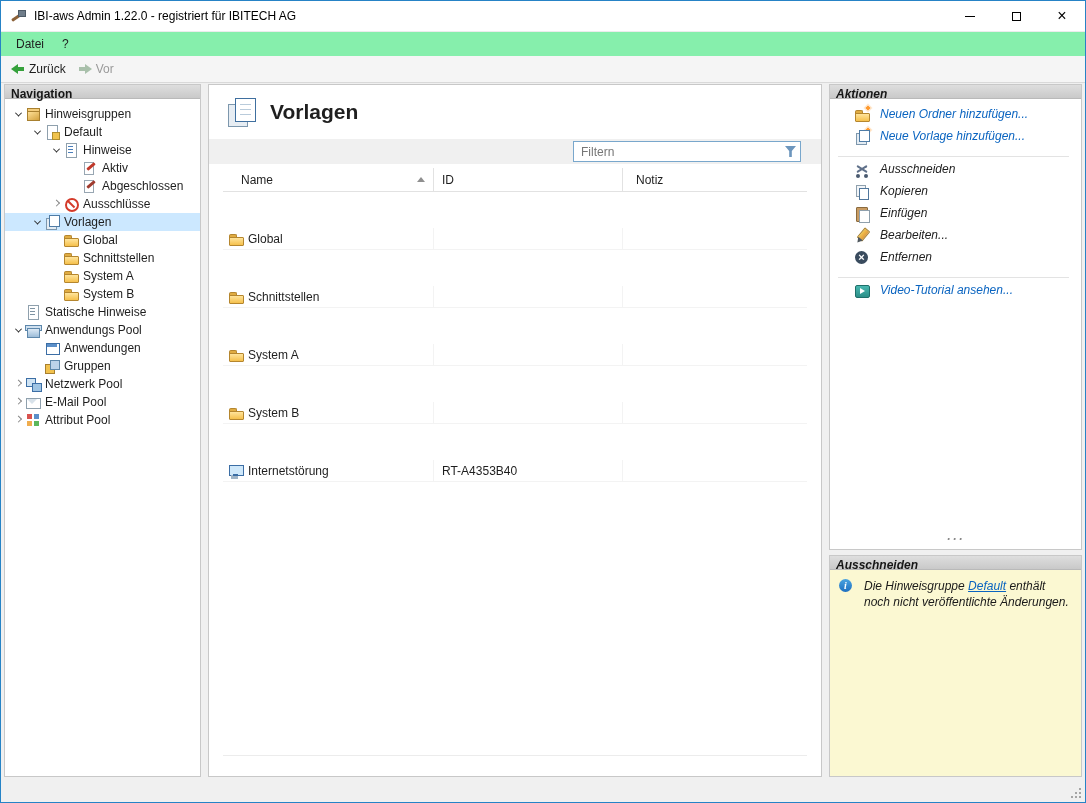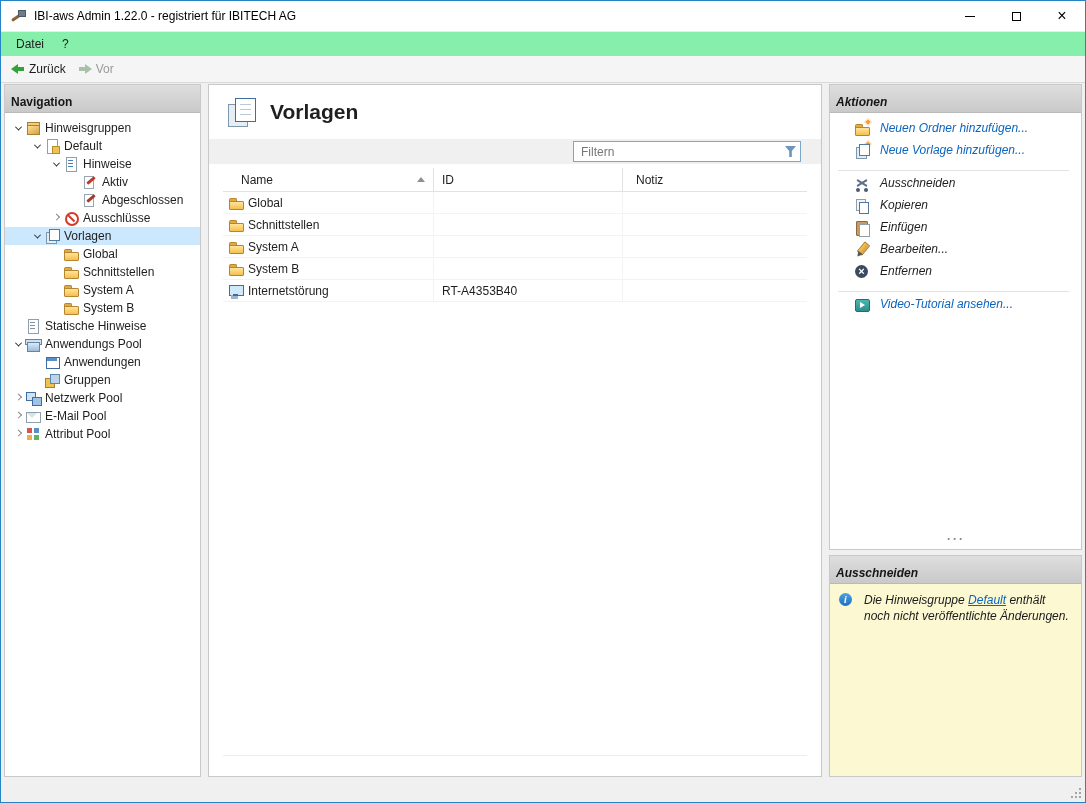--- a/index.html
+++ b/index.html
@@ -30,21 +30,21 @@
   .arr { width:16px; height:14px; position:relative; margin-right:3px; flex:none; }
   .arr-back::before { content:""; position:absolute; left:1px; top:2px; border-top:5px solid transparent; border-bottom:5px solid transparent; border-right:7px solid #35a13b; }
   .arr-back::after { content:""; position:absolute; left:8px; top:5px; width:6px; height:4px; background:#35a13b; }
   .arr-fwd::before { content:""; position:absolute; right:1px; top:2px; border-top:5px solid transparent; border-bottom:5px solid transparent; border-left:7px solid #a9c0ab; }
   .arr-fwd::after { content:""; position:absolute; right:8px; top:5px; width:6px; height:4px; background:#a9c0ab; }
   .tbtn.disabled .tlabel { color:#9a9a9a; }
 
   
   .workspace { flex:1; min-height:0; display:flex; gap:7px; padding:1px 3px 4px 3px; background:#f0f0f0; }
   .panel { background:#fff; border:1px solid #c8c8c8; display:flex; flex-direction:column; min-height:0; }
-  .panel-header { height:28px; flex:none; background:linear-gradient(#dedede,#c9c9c9); border-bottom:1px solid #b9b9b9; font-weight:bold; font-size:12px; line-height:19px; padding:8px 6px; color:#161616; }
+  .panel-header { height:14px; flex:none; background:linear-gradient(#dedede,#c9c9c9); border-bottom:1px solid #b9b9b9; font-weight:bold; font-size:12px; line-height:19px; padding:0 6px; color:#161616; }
 
   
   .nav-panel { width:197px; flex:none; }
   .tree { padding-top:6px; overflow:hidden; }
   .ti { display:flex; align-items:center; height:18px; white-space:nowrap; }
   .ti.sel { background:#cce8ff; }
   .d0 { padding-left:6px; } .d1 { padding-left:25px; } .d2 { padding-left:44px; } .d3 { padding-left:63px; }
   .cv { width:14px; height:14px; flex:none; display:flex; align-items:center; justify-content:center; }
   .cv i { display:block; width:5px; height:5px; border-right:1.4px solid #848484; border-bottom:1.4px solid #848484; transform:rotate(-45deg) translate(1px,-1px); }
   .cv.exp i { border-color:#262626; transform:rotate(45deg) translate(-1px,-1px); }
@@ -91,21 +91,21 @@
   .ico-lg::after { content:""; position:absolute; left:8px; top:1px; width:19px; height:22px; background:#fff; border:1px solid #3f6f9f;
     background-image:repeating-linear-gradient(#b9cbdb 0 1px, transparent 1px 5px); background-size:11px 13px; background-position:4px 5px; background-repeat:no-repeat; }
   .page-title { font-size:21px; font-weight:600; color:#1f1f1f; }
   .filter-bar { height:25px; flex:none; background:#f0f0f0; display:flex; align-items:center; justify-content:flex-end; padding-right:20px; }
   .filter-box { position:relative; width:228px; height:21px; }
   .filter-box input { width:100%; height:100%; border:1px solid #79a7cc; background:#fff; font:12px "Liberation Sans","DejaVu Sans",sans-serif; padding:1px 24px 1px 7px; color:#1e1e1e; outline:none; }
   .filter-box input::placeholder { color:#767676; }
   .ic-filter { position:absolute; right:3px; top:3px; width:15px; height:15px; }
   .ic-filter::before { content:""; position:absolute; left:2px; top:2px; width:11px; height:11px; background:#6d96bd; clip-path:polygon(0 0,100% 0,62% 45%,62% 100%,38% 100%,38% 45%); }
 
-  .lv { flex:1; min-height:0; margin:4px 14px 20px 14px; display:flex; flex-direction:column; border-bottom:1px solid #ececec; }
+  .lv { flex:1; min-height:0; margin:4px 14px 20px 14px; display:flex; flex-direction:column; border-bottom:1px solid #ececec;gap:36px; }
   .lv-head { display:flex; height:24px; flex:none; border-bottom:1px solid #e2e2e2; }
   .lv-col { display:flex; align-items:center; border-right:1px solid #e2e2e2; position:relative; color:#1e1e1e; }
   .h-name { width:211px; padding-left:18px; }
   .h-id { width:189px; padding-left:8px; }
   .h-notiz { flex:1; padding-left:13px; border-right:none; }
   .sort-asc { position:absolute; right:8px; top:9px; width:0; height:0; border-left:4px solid transparent; border-right:4px solid transparent; border-bottom:5px solid #8f8f8f; }
   .lv-row { display:flex; height:22px; flex:none; border-bottom:1px solid #f3f3f3; }
   .lv-cell { display:flex; align-items:center; border-right:1px solid #f3f3f3; overflow:hidden; }
   .c-name { width:211px; padding-left:5px; }
   .c-id { width:189px; padding-left:8px; }

